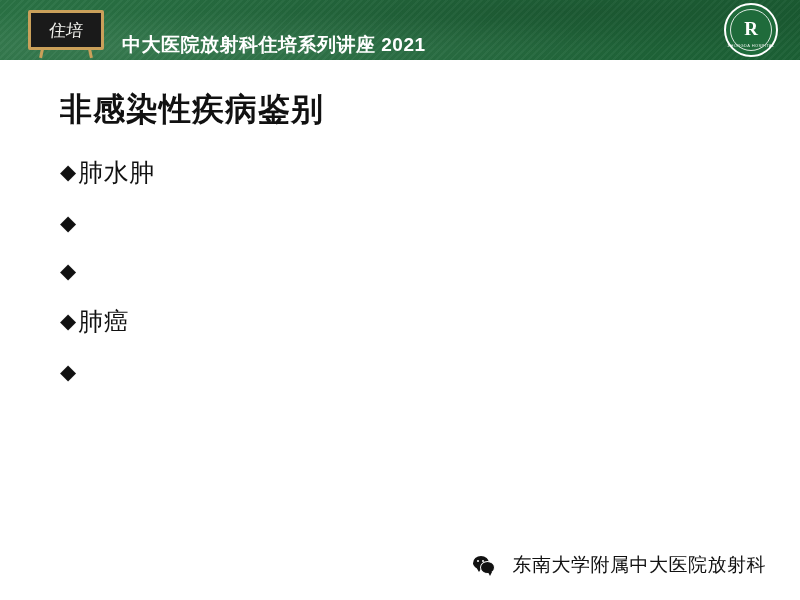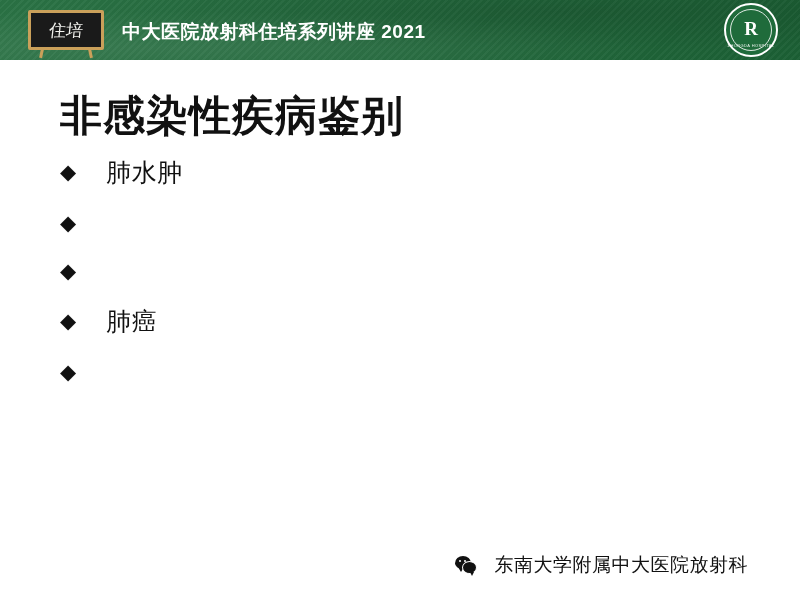--- a/index.html
+++ b/index.html
@@ -81,21 +81,21 @@
     width: 3px;
     height: 9px;
     background: #caa05a;
   }
   .chalkboard .leg.l { left: 12px; transform: rotate(12deg); }
   .chalkboard .leg.r { right: 12px; transform: rotate(-12deg); }
 
   .header-title {
     position: absolute;
     left: 122px;
-    top: 19px;
+    top: 32px;
     color: #ffffff;
     font-size: 19px;
     font-weight: bold;
     letter-spacing: 0.5px;
     white-space: nowrap;
   }
 
   
   .seal {
     position: absolute;
@@ -141,21 +141,21 @@
     line-height: 1.1;
     white-space: nowrap;
     overflow: hidden;
   }
 
   
   .slide-title {
     position: absolute;
     left: 60px;
     top: 88px;
-    font-size: 42px;
+    font-size: 32px;
     font-weight: bold;
     color: #111111;
     letter-spacing: 1px;
   }
 
   .bullets {
     position: absolute;
     left: 60px;
     top: 158px;
     width: 640px;
@@ -168,33 +168,32 @@
     margin-bottom: 24px;
     line-height: 1.15;
   }
   .bullet .marker {
     font-size: 21px;
     margin-right: 2px;
     color: #111111;
   }
   .bullet .btext {
     letter-spacing: 0.5px;
-    margin-left: 28px;
   }
 
   
   .footer {
     position: absolute;
     left: 0;
     bottom: 22px;
     width: 800px;
     display: flex;
     justify-content: flex-end;
     align-items: center;
-    padding-right: 52px;
+    padding-right: 34px;
     box-sizing: border-box;
     gap: 10px;
   }
   .wechat-icon {
     width: 22px;
     height: 18px;
     margin-right: 8px;
     position: relative;
   }
   .wechat-icon .b1 {

